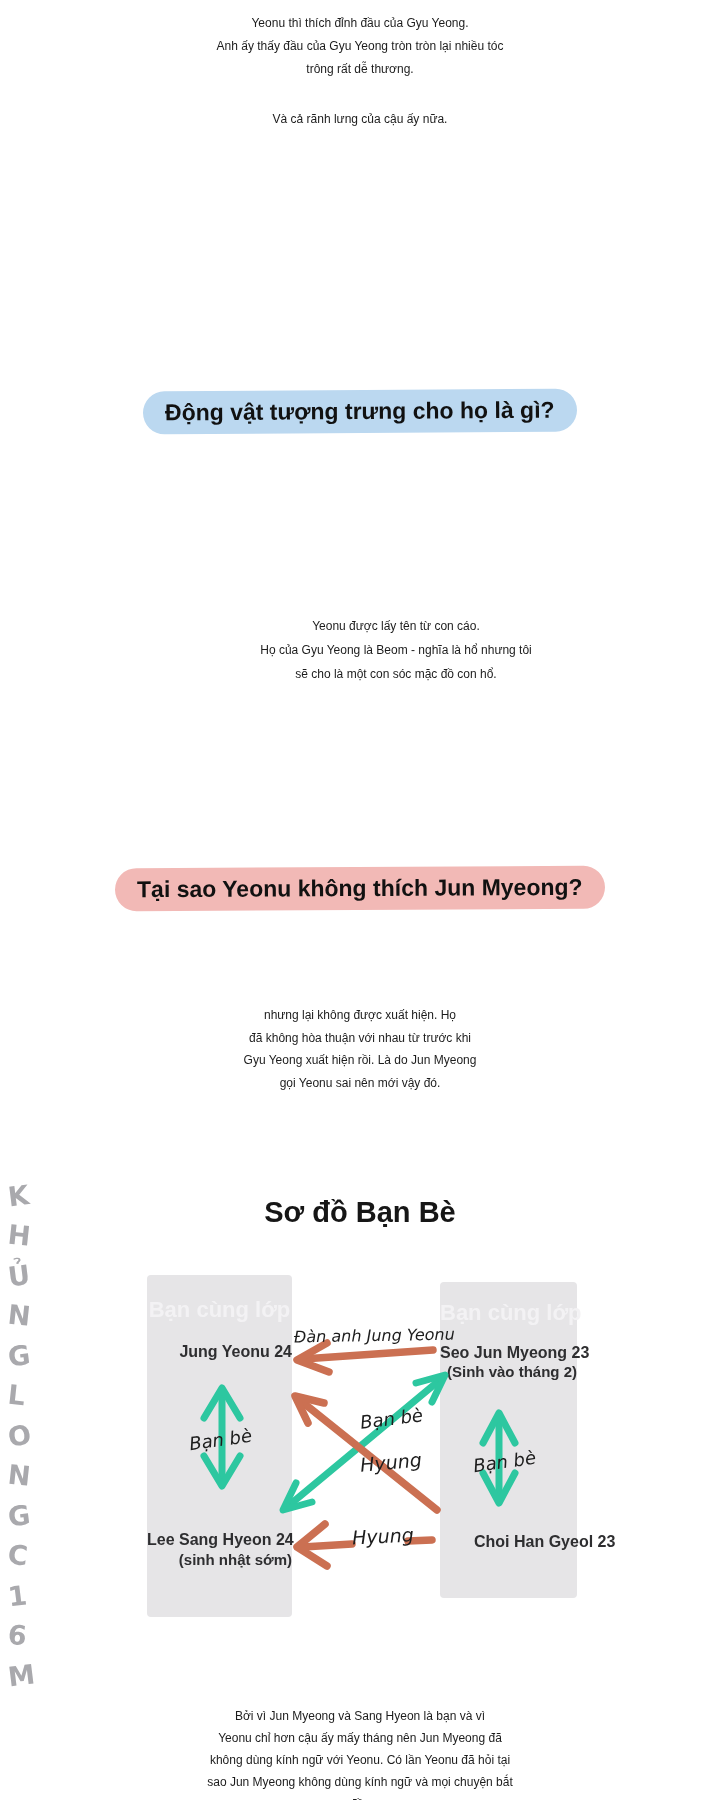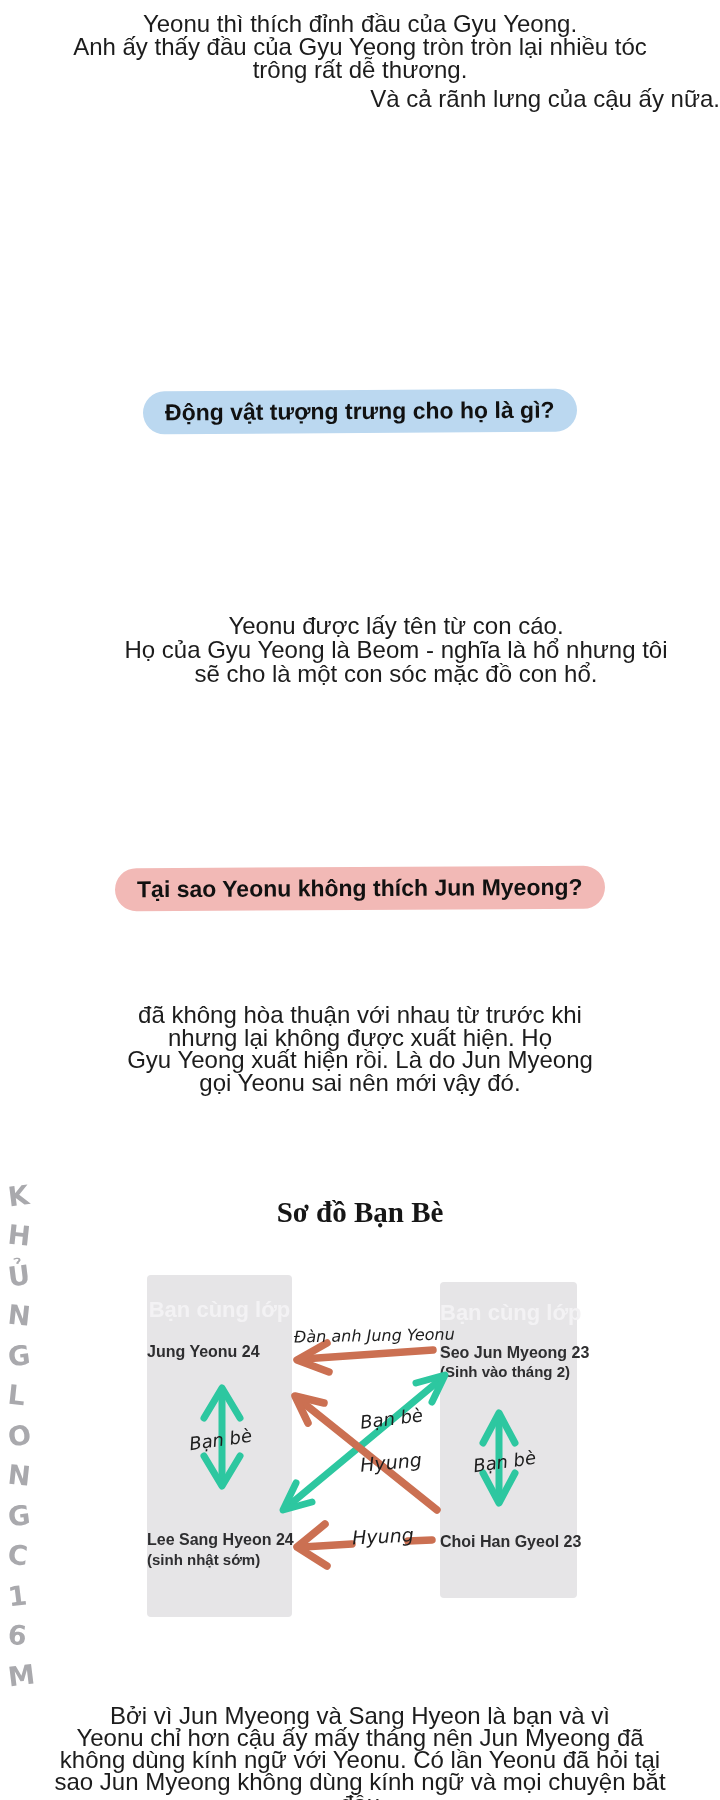--- a/index.html
+++ b/index.html
@@ -9,52 +9,52 @@
     --box-header:#f3f2f4;
     --hl-blue:#bbd8f0;
     --hl-pink:#f2b9b6;
     --watermark:#a9a9ad;
     --text:#1c1c1c;
   }
   html,body{margin:0;padding:0;}
   body{background:#ffffff;font-family:"Liberation Sans","DejaVu Sans",sans-serif;}
   .page{position:relative;width:720px;height:1800px;background:#ffffff;overflow:hidden;margin:0 auto;}
 
-  .para{position:absolute;left:0;width:100%;text-align:center;font-size:24px;line-height:23px;color:var(--text);}
+  .para{position:absolute;left:0;width:100%;text-align:center;font-size:12px;line-height:23px;color:var(--text);}
   .para div{white-space:nowrap;}
   .intro{top:12px;}
-  .intro-extra{top:87px;text-align:right;}
+  .intro-extra{top:108px;}
   .answer-blue{top:614px;line-height:24px;padding-left:36px;}
   .answer-pink{top:1004px;line-height:22.5px;}
   .outro{top:1705px;line-height:22px;}
 
   .q-row{position:absolute;left:0;width:100%;display:flex;justify-content:center;}
   .q-chip{font-weight:bold;font-size:23px;color:#111;padding:8px 22px;border-radius:22px;white-space:nowrap;}
   .q-blue{top:390px;}
   .q-blue .q-chip{background:var(--hl-blue);transform:rotate(-0.4deg);}
   .q-pink{top:867px;text-align:right;}
   .q-pink .q-chip{background:var(--hl-pink);transform:rotate(-0.3deg);}
 
-  .diagram-title{position:absolute;top:1196px;left:0;width:100%;text-align:center;font-size:29px;font-weight:bold;color:#161616;font-family:Liberation Serif, serif;}
+  .diagram-title{position:absolute;top:1196px;left:0;width:100%;text-align:center;font-size:29px;font-weight:bold;color:#161616;}
 
   .fbox{position:absolute;background:var(--box-bg);border-radius:4px;}
   .fbox-left{left:147px;top:1275px;width:145px;height:342px;}
   .fbox-right{left:440px;top:1282px;width:137px;height:316px;}
   .fbox-header{position:absolute;left:0;width:100%;text-align:center;font-weight:bold;font-size:22px;color:var(--box-header);white-space:nowrap;}
   .fbox-left .fbox-header{top:22px;}
   .fbox-right .fbox-header{top:18px;}
-  .fname,.fnote{position:absolute;left:0;width:100%;text-align:left;font-weight:bold;color:#2e2e30;white-space:nowrap;}
+  .fname,.fnote{position:absolute;left:0;width:100%;text-align:right;font-weight:bold;color:#2e2e30;white-space:nowrap;}
   .fname{font-size:16px;}
   .fnote{font-size:15px;}
   .fbox-left .top-name{top:68px;}
   .fbox-left .bottom-name{top:256px;}
   .fbox-left .bottom-note{top:276px;}
   .fbox-right .top-name{top:62px;}
   .fbox-right .top-note{top:81px;}
-  .fbox-right .bottom-name{top:251px;}
+  .fbox-right .bottom-name{top:251px;padding-left:34px;}
 
   .arrows{position:absolute;left:0;top:1260px;width:720px;height:420px;}
   .arrows path,.arrows polyline{fill:none;stroke-linecap:round;stroke-linejoin:round;}
   .stk-teal{stroke:var(--teal);stroke-width:7;}
   .stk-orange{stroke:var(--orange);stroke-width:7.5;}
 
   .hand{position:absolute;font-family:"DejaVu Sans",sans-serif;font-style:italic;color:#1d1d1d;white-space:nowrap;}
   .lbl-senior{left:294px;top:1326px;font-size:16px;transform:rotate(-1deg);}
   .lbl-friends-center{left:360px;top:1408px;font-size:18px;transform:rotate(-7deg);}
   .lbl-hyung-center{left:360px;top:1451px;font-size:19px;transform:rotate(-5deg);}
@@ -90,22 +90,22 @@
     <div>Yeonu được lấy tên từ con cáo.</div>
     <div>Họ của Gyu Yeong là Beom - nghĩa là hổ nhưng tôi</div>
     <div>sẽ cho là một con sóc mặc đồ con hổ.</div>
   </div>
 
   <div class="q-row q-pink">
     <span class="q-chip">Tại sao Yeonu không thích Jun Myeong?</span>
   </div>
 
   <div class="para answer-pink">
+    <div>nhưng lại không được xuất hiện. Họ</div>
     <div>đã không hòa thuận với nhau từ trước khi</div>
-    <div>nhưng lại không được xuất hiện. Họ</div>
     <div>Gyu Yeong xuất hiện rồi. Là do Jun Myeong</div>
     <div>gọi Yeonu sai nên mới vậy đó.</div>
   </div>
 
   <div class="diagram-title">Sơ đồ Bạn Bè</div>
 
   <div class="watermark">
       <span class="wm-letter">K</span>
       <span class="wm-letter">H</span>
       <span class="wm-letter">Ủ</span>

